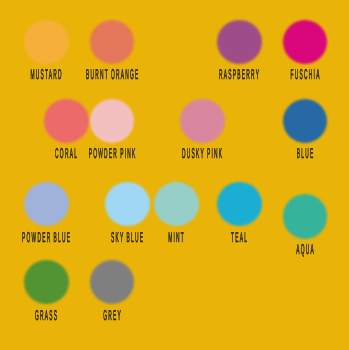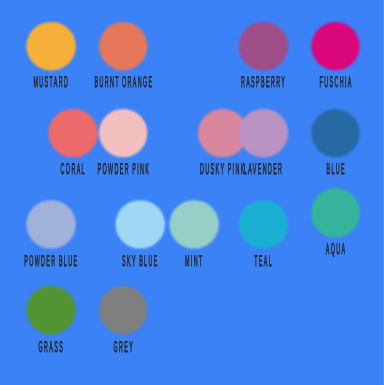--- a/index.html
+++ b/index.html
@@ -1,19 +1,19 @@
 <!DOCTYPE html>
 <html><head>
 <meta charset="utf-8">
 <title>Colour Swatch Chart</title>
 <style>
   html,body{margin:0;padding:0;background:#ffffff;}
   body{width:349px;height:350px;overflow:hidden;
        font-family:"Liberation Sans",sans-serif;}
-  #sheet{position:relative;width:349px;height:350px;background:#3b82f6;}
+  #sheet{position:relative;width:349px;height:350px;background:#eab308;}
 
   .cell{position:absolute;}
 
   .swatch{position:absolute;left:0;top:0;border-radius:50%;
           filter:blur(1px);}
 
   .label{position:absolute;left:-80px;width:160px;
          text-align:center;white-space:nowrap;
          color:#262626;-webkit-text-stroke:0.7px #262626;
          font-family:"Liberation Sans",sans-serif;
@@ -51,24 +51,20 @@
     <div class="label" style="left: -57.7px; top: 47.7px;">CORAL</div>
   </div>
   <div class="cell" style="left: 89.9px; top: 98.9px; width: 44.6px; height: 44.6px;">
     <div class="swatch" style="width: 44.6px; height: 44.6px; background: rgb(244, 192, 191);"></div>
     <div class="label" style="left: -57.7px; top: 47.7px;">POWDER PINK</div>
   </div>
   <div class="cell" style="left: 154px; top: 98.9px; width: 44.6px; height: 44.6px; margin-left: 26px;">
     <div class="swatch" style="width: 44.6px; height: 44.6px; background: rgb(216, 135, 158);"></div>
     <div class="label" style="left: -57.7px; top: 47.7px;">DUSKY PINK</div>
   </div>
-  <div class="cell" style="left: 217.1px; top: 98.9px; width: 44.6px; height: 44.6px;">
-    <div class="swatch" style="width: 44.6px; height: 44.6px; background: rgb(185, 146, 196);"></div>
-    <div class="label" style="left: -57.7px; top: 47.7px;">LAVENDER</div>
-  </div>
   <div class="cell" style="left: 24.1px; top: 181.7px; width: 44.6px; height: 44.6px;">
     <div class="swatch" style="width: 44.6px; height: 44.6px; background: rgb(160, 178, 218);"></div>
     <div class="label" style="left: -57.7px; top: 48.9px;">POWDER BLUE</div>
   </div>
 
   <div class="cell" style="left: 282.5px; top: 98.9px; width: 44.6px; height: 44.6px;">
     <div class="swatch" style="width: 44.6px; height: 44.6px; background: rgb(38, 105, 164);"></div>
     <div class="label" style="left: -57.7px; top: 47.7px;">BLUE</div>
   </div>
   <div class="cell" style="left: 105px; top: 181.7px; width: 44.6px; height: 44.6px;">
@@ -76,21 +72,21 @@
     <div class="label" style="left: -57.7px; top: 48.9px;">SKY BLUE</div>
   </div>
   <div class="cell" style="left: 154px; top: 181.7px; width: 44.6px; height: 44.6px;">
     <div class="swatch" style="width: 44.6px; height: 44.6px; background: rgb(150, 207, 200);"></div>
     <div class="label" style="left: -57.7px; top: 48.9px;">MINT</div>
   </div>
   <div class="cell" style="left: 217.1px; top: 181.7px; width: 44.6px; height: 44.6px;">
     <div class="swatch" style="width: 44.6px; height: 44.6px; background: rgb(26, 175, 210);"></div>
     <div class="label" style="left: -57.7px; top: 48.9px;">TEAL</div>
   </div>
-  <div class="cell" style="left: 282.5px; top: 171px; width: 44.6px; height: 44px;">
+  <div class="cell" style="left: 282.5px; top: 194px; width: 44.6px; height: 44px;">
     <div class="swatch" style="width: 44.6px; height: 44.6px; background: rgb(54, 179, 155);"></div>
     <div class="label" style="left: -57.7px; top: 48.9px;">AQUA</div>
   </div>
 
   <div class="cell" style="left: 24.1px; top: 259.7px; width: 43px; height: 44.6px;">
     <div class="swatch" style="width: 44.6px; height: 44.6px; background: rgb(82, 148, 51);"></div>
     <div class="label" style="left: -57.7px; top: 48.9px;">GRASS</div>
   </div>
   <div class="cell" style="left: 89.9px; top: 259.7px; width: 44.6px; height: 44.6px;">
     <div class="swatch" style="width: 44.6px; height: 44.6px; background: rgb(127, 127, 127);"></div>

